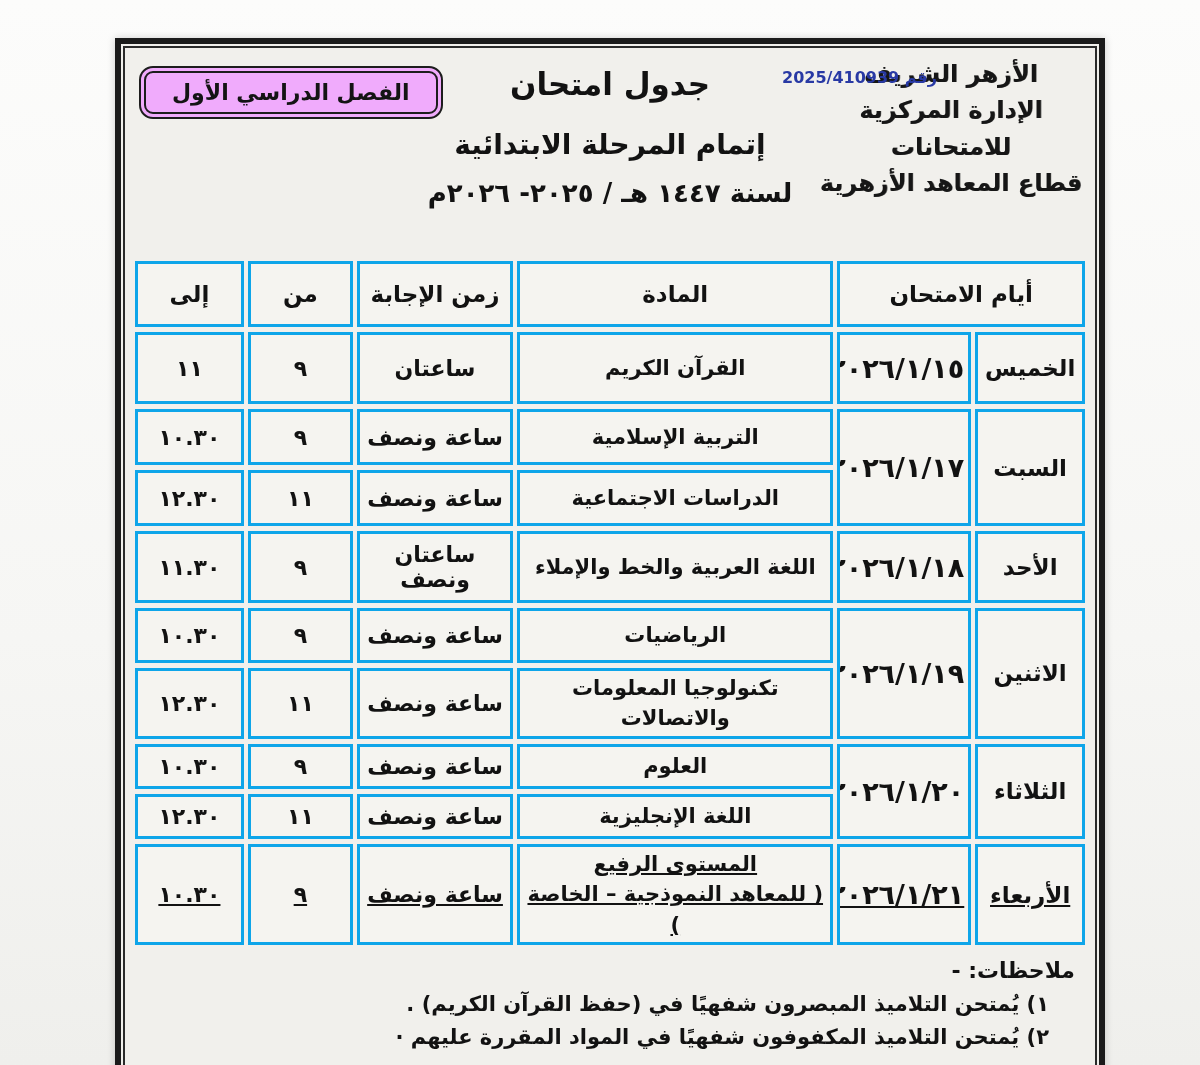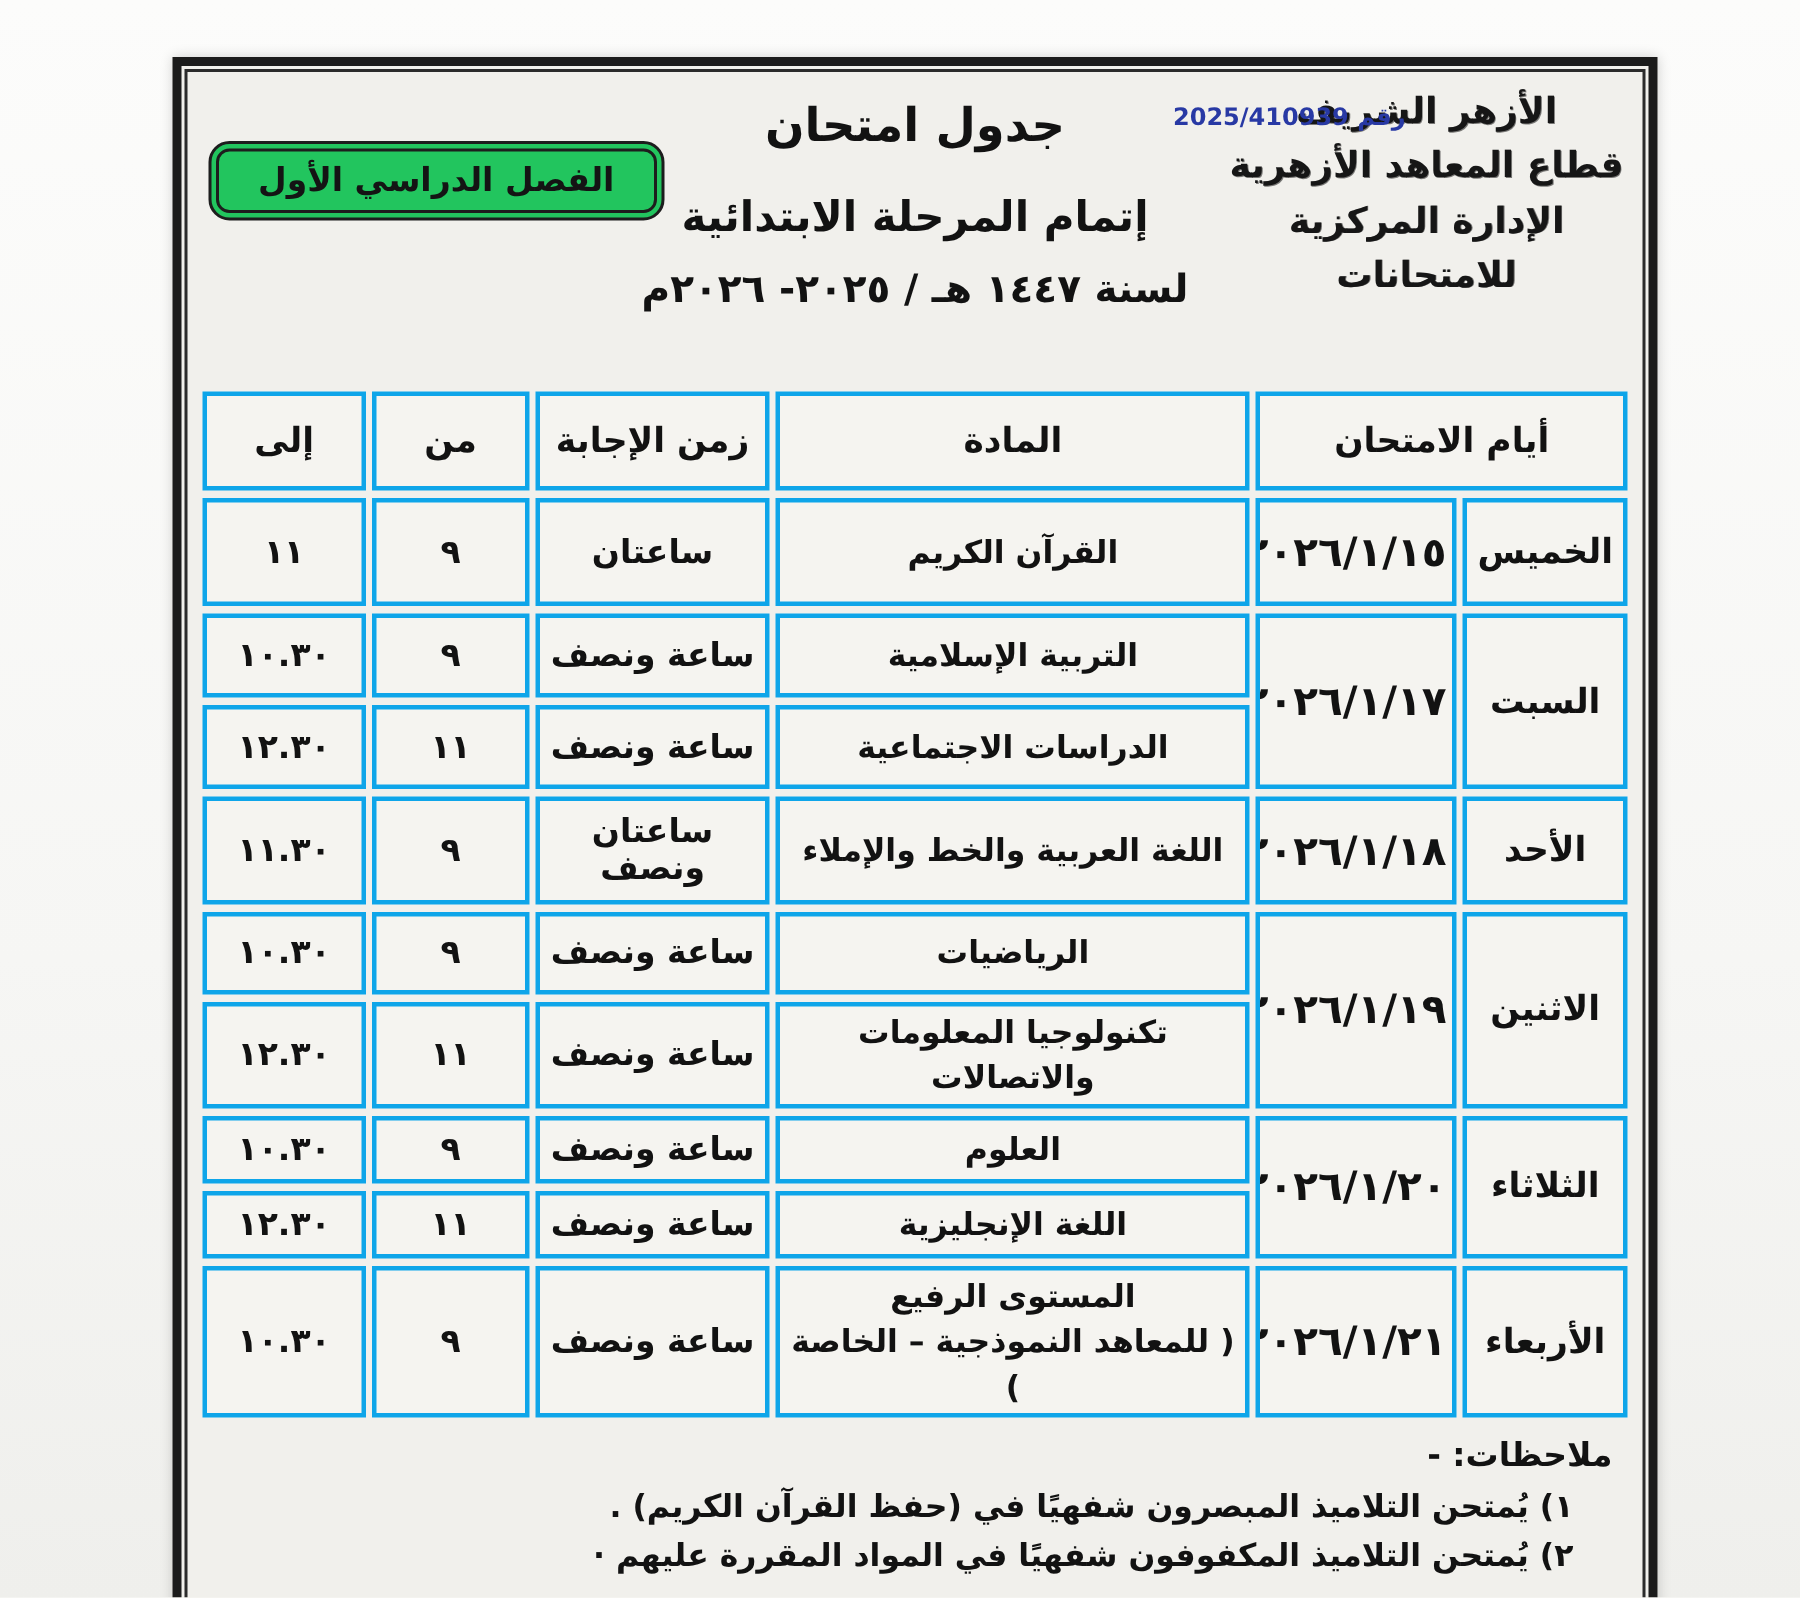--- a/index.html
+++ b/index.html
@@ -61,22 +61,21 @@
     font-weight: bold;
     white-space: nowrap;
   }
   .semester-badge {
     position: absolute;
     top: 14px;
     left: 8px;
     border: 2.5px solid #1d1d1d;
     border-radius: 14px;
     padding: 3px;
-    background: #22c55e;
-    margin-top: 28px;
+    background: #f0abfc;
   }
   .semester-badge-inner {
     border: 2px solid #1d1d1d;
     border-radius: 9px;
     padding: 7px 26px;
     font-size: 22px;
     font-weight: bold;
     color: #141414;
     white-space: nowrap;
   }
@@ -113,43 +112,43 @@
   td.c-day     { font-size: 23px; }
   td.c-date    { font-size: 27px; }
   td.c-subject { font-size: 21px; white-space: pre-line; line-height: 1.45; }
   td.c-dur     { font-size: 22px; }
   td.c-from, td.c-to { font-size: 22px; }
   tr.r0 td { height: 72px; }
   tr.r1 td { height: 56px; }
   tr.r2 td { height: 72px; }
   tr.r3 td { height: 55px; }
   tr.r4 td { height: 45px; }
-  tr.r5 td { height: 92px; }
+  tr.r5 td { height: 92px; text-decoration: underline; }
   
   .notes {
     direction: rtl;
     padding: 8px 14px 0 40px;
     color: #121212;
   }
   .notes-title { font-size: 22px; font-weight: bold; }
   .note-item   { font-size: 21px; font-weight: bold; padding-right: 26px; margin-top: 9px; }
 </style>
 </head>
 <body>
 
 <div class="stage">
   <div class="frame">
     <div class="frame-inner">
 
       <div class="doc-header">
 
         <div class="org-block">
           <div>الأزهر الشريف</div>
+          <div>الإدارة المركزية للامتحانات</div>
           <div>قطاع المعاهد الأزهرية</div>
-          <div>الإدارة المركزية للامتحانات</div>
         </div>
 
         <div class="ref-number" style="color: rgb(40, 57, 164);">رقم 2025/410939</div>
 
         <div class="semester-badge">
           <div class="semester-badge-inner">الفصل الدراسي الأول</div>
         </div>
 
         <div class="titles">
           <div class="title-1">جدول امتحان</div>

